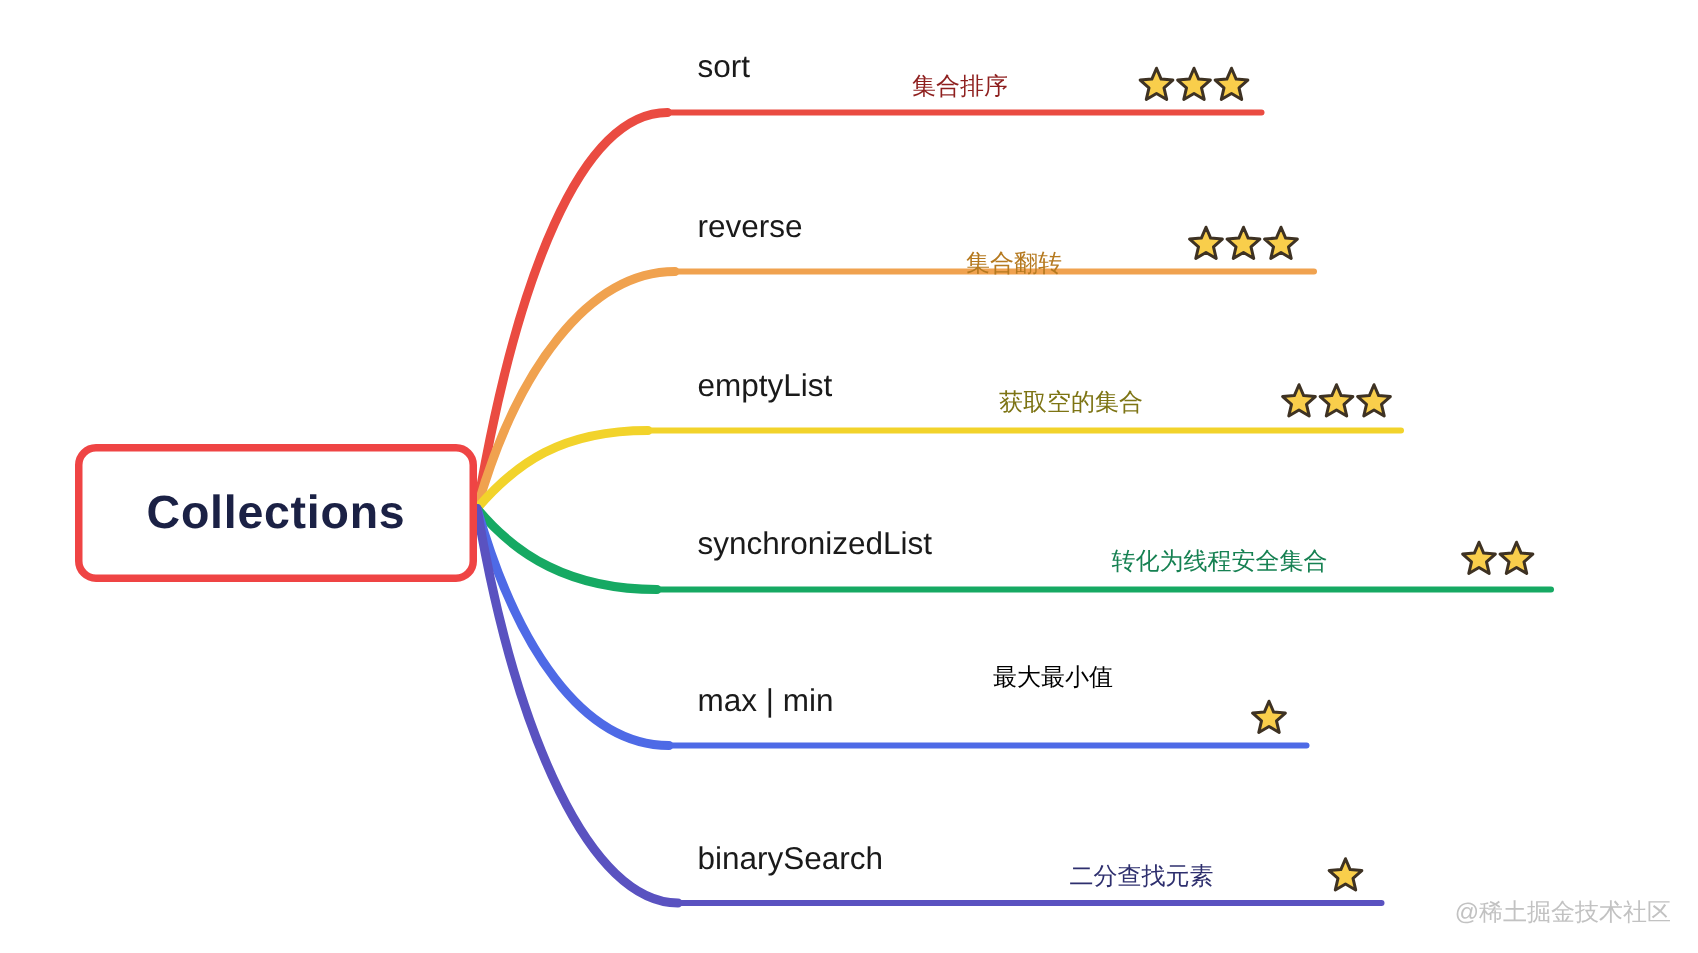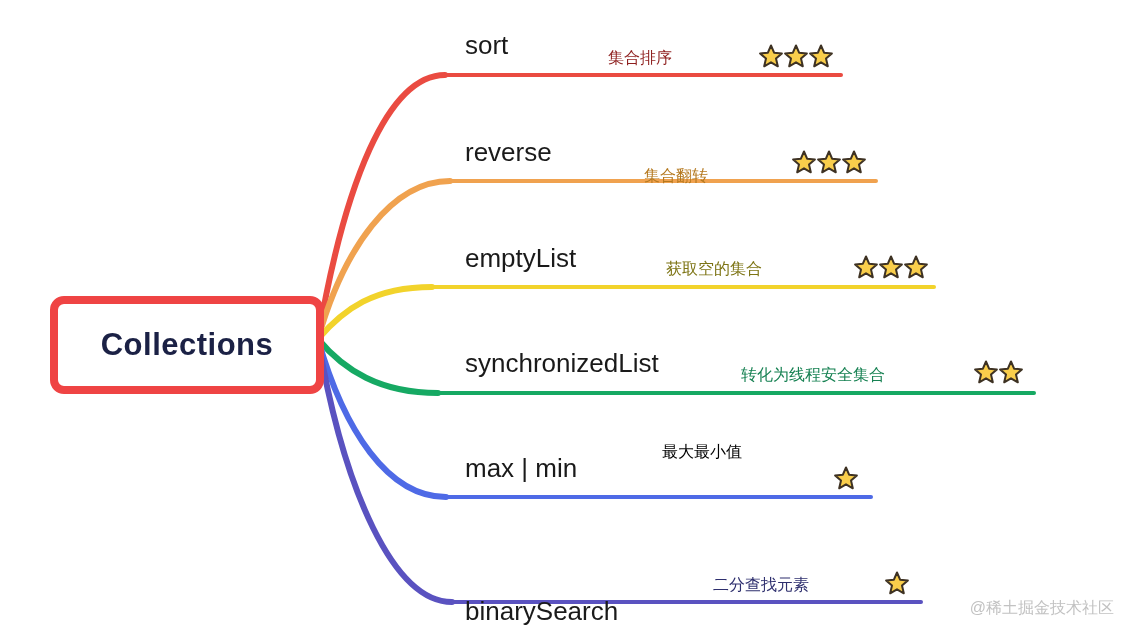--- a/index.html
+++ b/index.html
@@ -20,37 +20,37 @@
     left: 0;
     top: 0;
   }
   .root-node {
     position: absolute;
     left: 50px;
     top: 296px;
     width: 258px;
     height: 82px;
     background: #ffffff;
-    border: 8px solid #ef4444;
+    border: 5px solid #ef4444;
     border-radius: 14px;
     display: flex;
     align-items: center;
     justify-content: center;
     z-index: 2;
   }
   .root-label {
     font-size: 31px;
     font-weight: 700;
     color: #1b2145;
     letter-spacing: 0.5px;
   }
   .branch-label {
     position: absolute;
     transform: translate(0, -50%);
-    font-size: 26px;
+    font-size: 21px;
     font-weight: 400;
     color: #1a1a1a;
     white-space: nowrap;
     z-index: 2;
   }
   .branch-note {
     position: absolute;
     transform: translate(-50%, -50%);
     font-size: 16px;
     font-weight: 400;
@@ -106,18 +106,18 @@
       <div class="branch-label" style="left: 465px; top: 45px;">sort</div>
       <div class="branch-note" style="left: 640px; top: 58px; color: rgb(142, 31, 30);">集合排序</div>
       <div class="branch-label" style="left: 465px; top: 152px;">reverse</div>
       <div class="branch-note" style="left: 676px; top: 176px; color: rgb(181, 121, 31);">集合翻转</div>
       <div class="branch-label" style="left: 465px; top: 258px; text-align: right;">emptyList</div>
       <div class="branch-note" style="left: 714px; top: 269px; color: rgb(125, 116, 20);">获取空的集合</div>
       <div class="branch-label" style="left: 465px; top: 363px;">synchronizedList</div>
       <div class="branch-note" style="left: 813px; top: 375px; color: rgb(22, 129, 82);">转化为线程安全集合</div>
       <div class="branch-label" style="left: 465px; top: 468px;">max | min</div>
       <div class="branch-note" style="left: 702px; top: 452px; color: #000000;">最大最小值</div>
-      <div class="branch-label" style="left: 465px; top: 573px; margin-top: 38px;">binarySearch</div>
+      <div class="branch-label" style="left: 465px; top: 573px;">binarySearch</div>
       <div class="branch-note" style="left: 749px; top: 585px; color: rgb(46, 47, 110); margin-left: 12px;">二分查找元素</div>
     </div>
 
   <div class="watermark">@稀土掘金技术社区</div>
 </div>
 
 </body></html>

